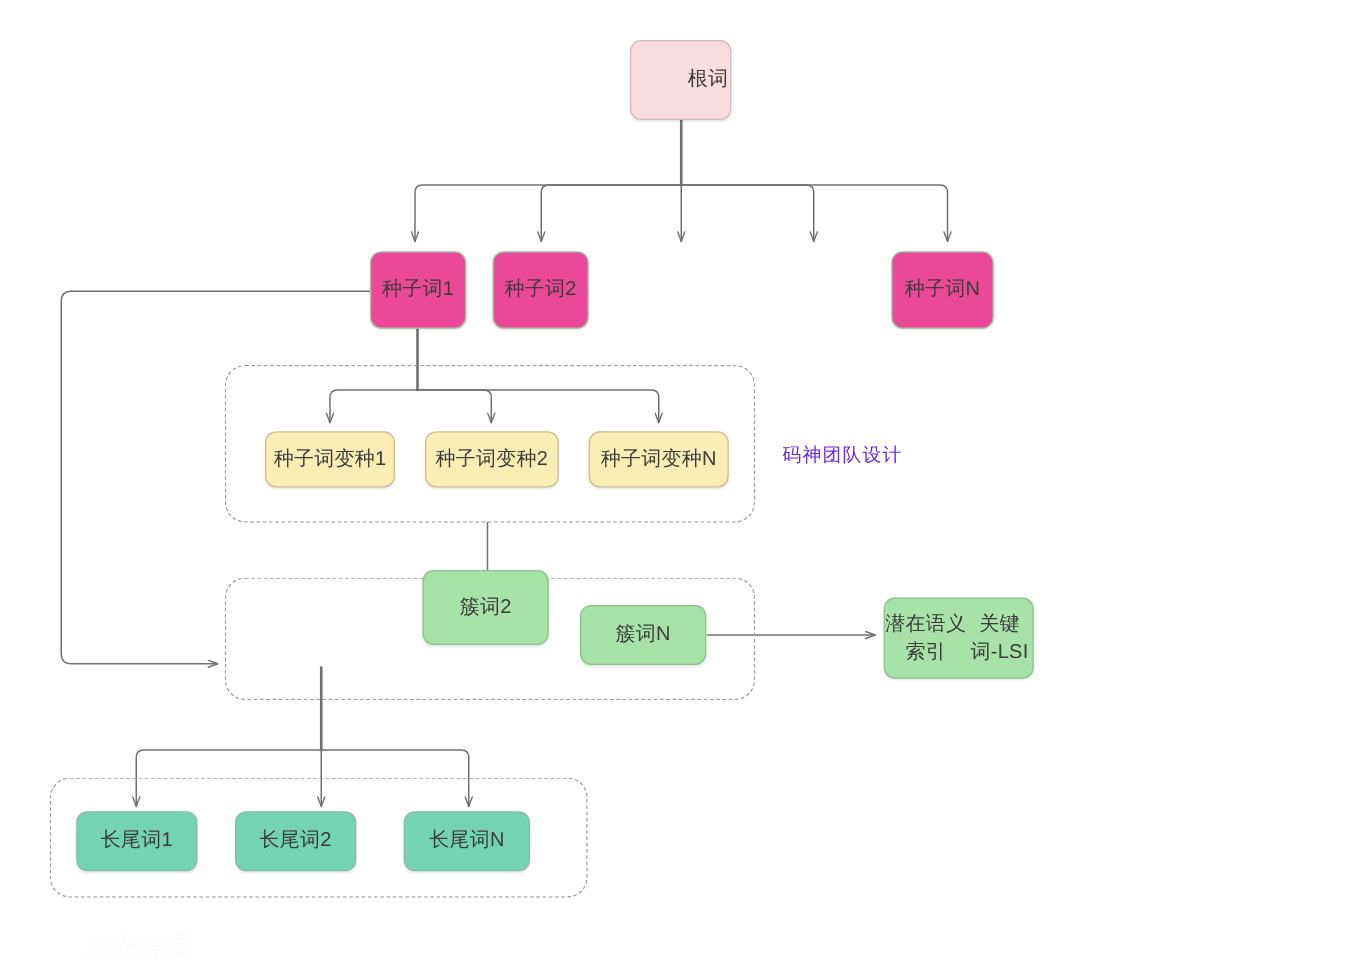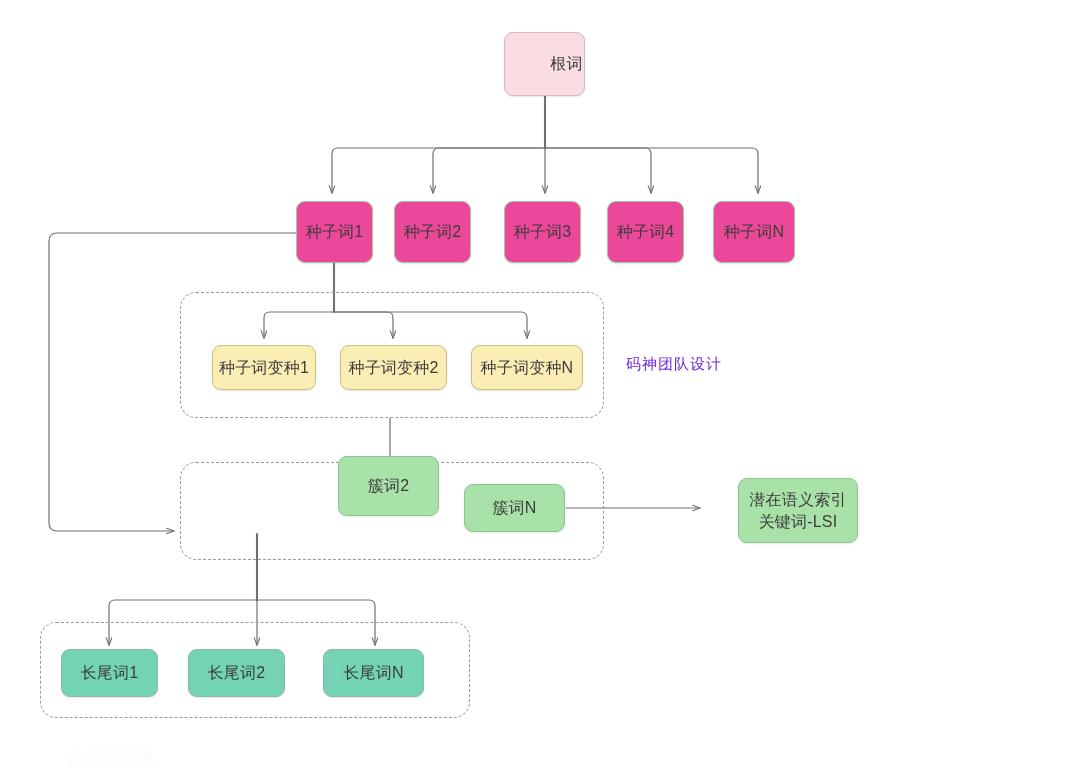--- a/index.html
+++ b/index.html
@@ -142,32 +142,30 @@
   </svg>
 
   <div class="group-box" style="left:180px; top:292px; width:424px; height:126px;"></div>
   <div class="group-box" style="left:180px; top:462px; width:424px; height:98px;"></div>
   <div class="group-box" style="left:40px; top:622px; width:430px; height:96px;"></div>
 
   <div class="node root" style="left:504px; top:32px; width:81px; height:64px;">根词</div>
 
   <div class="node seed" style="left:296px; top:201px; width:77px; height:62px;">种子词1</div>
   <div class="node seed" style="left:394px; top:201px; width:77px; height:62px;">种子词2</div>
-  <div class="node seed" style="left:504px; top:201px; width:77px; height:62px;">种子词3</div>
-  <div class="node seed" style="left:607px; top:201px; width:77px; height:62px;">种子词4</div>
   <div class="node seed" style="left:713px; top:201px; width:82px; height:62px;">种子词N</div>
 
   <div class="node variant" style="left:212px; top:345px; width:104px; height:45px;">种子词变种1</div>
   <div class="node variant" style="left:340px; top:345px; width:107px; height:45px;">种子词变种2</div>
   <div class="node variant" style="left:471px; top:345px; width:112px; height:45px;">种子词变种N</div>
 
   <div class="node cluster" style="left:338px; top:456px; width:101px; height:60px;">簇词2</div>
   <div class="node cluster" style="left:464px; top:484px; width:101px; height:48px;">簇词N</div>
 
-  <div class="node lsi" style="left:738px; top:478px; width:120px; height:65px; flex-direction:column;">
+  <div class="node lsi" style="left:707px; top:478px; width:120px; height:65px; flex-direction:row;">
     <span>潜在语义索引</span>
     <span>关键词-LSI</span>
   </div>
 
   <div class="node longtail" style="left:61px; top:649px; width:97px; height:48px;text-align:center;">长尾词1</div>
   <div class="node longtail" style="left:188px; top:649px; width:97px; height:48px;">长尾词2</div>
   <div class="node longtail" style="left:323px; top:649px; width:101px; height:48px;">长尾词N</div>
 
   <div class="watermark-text" style="left:626px; top:355px;">码神团队设计</div>
 

